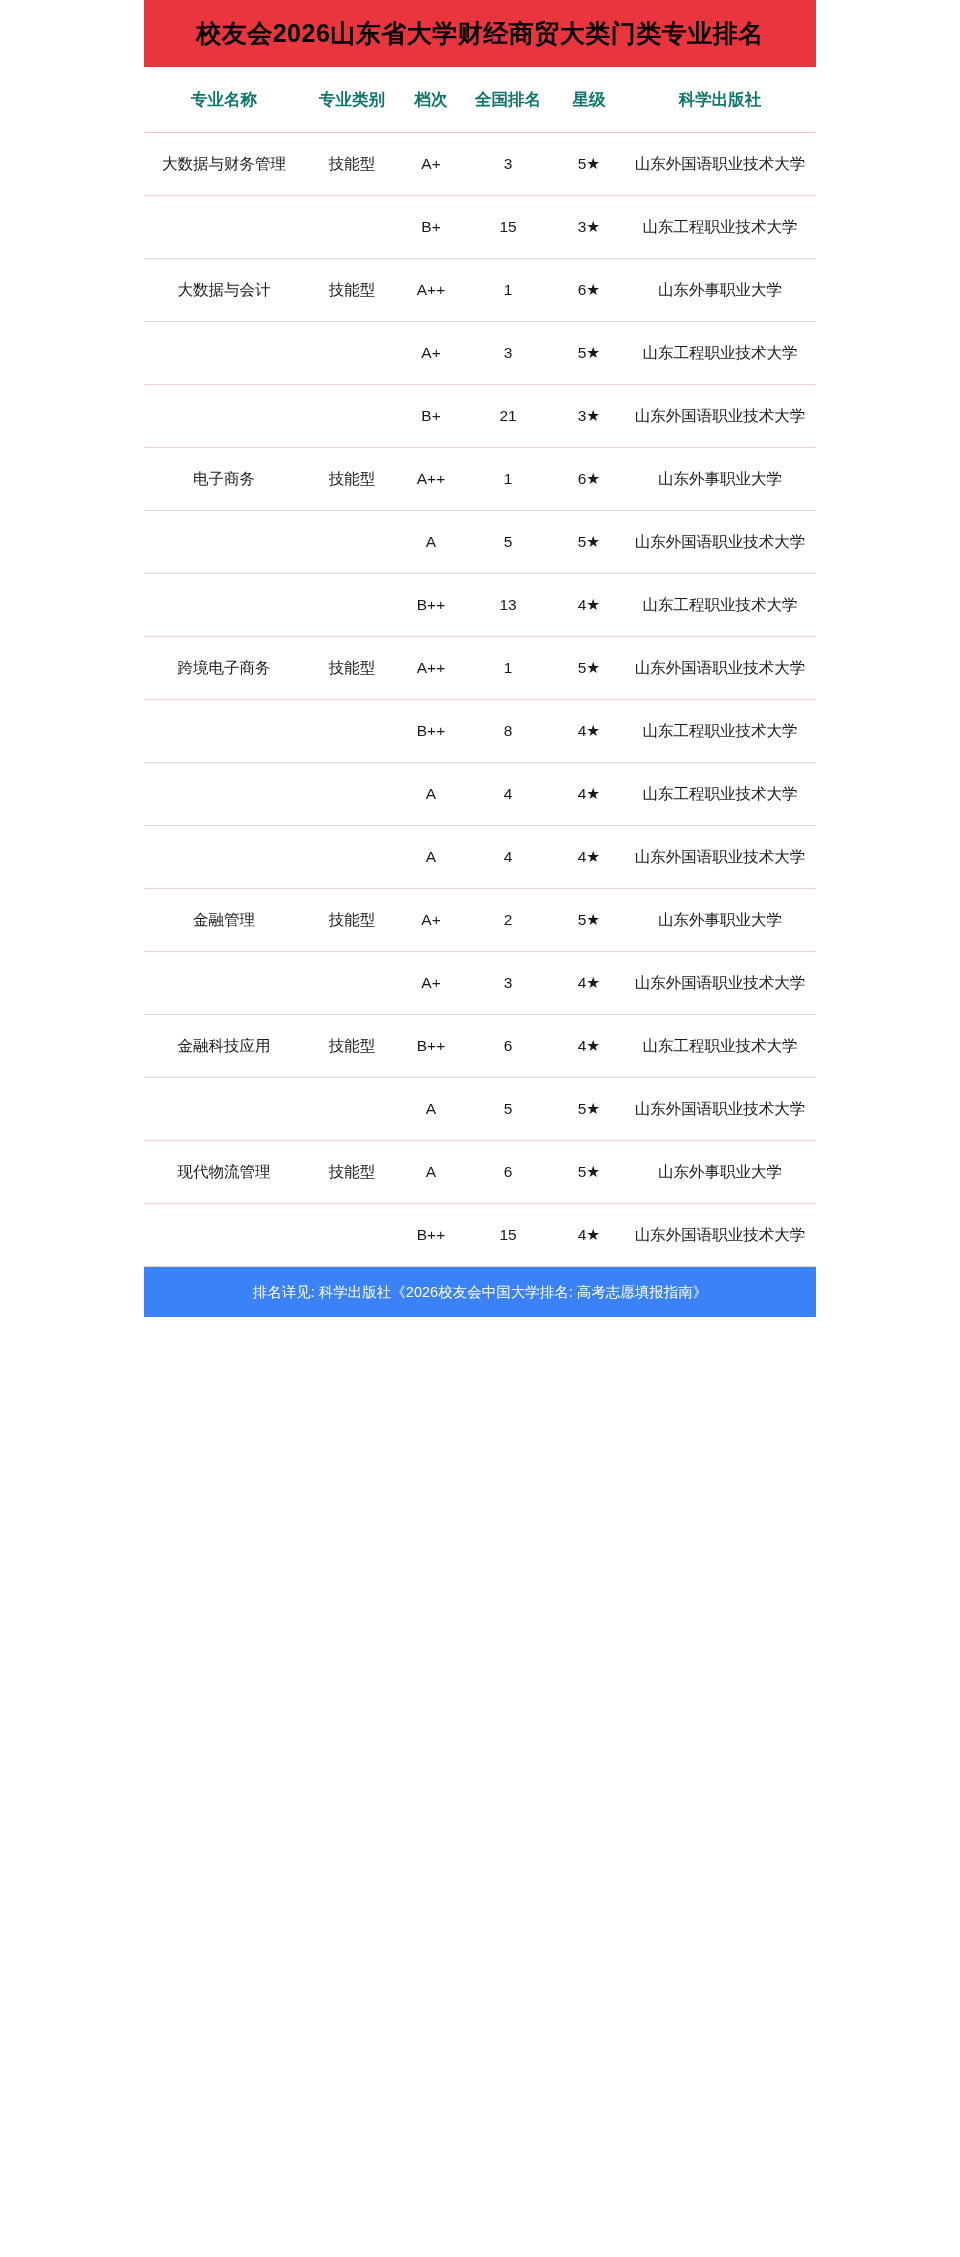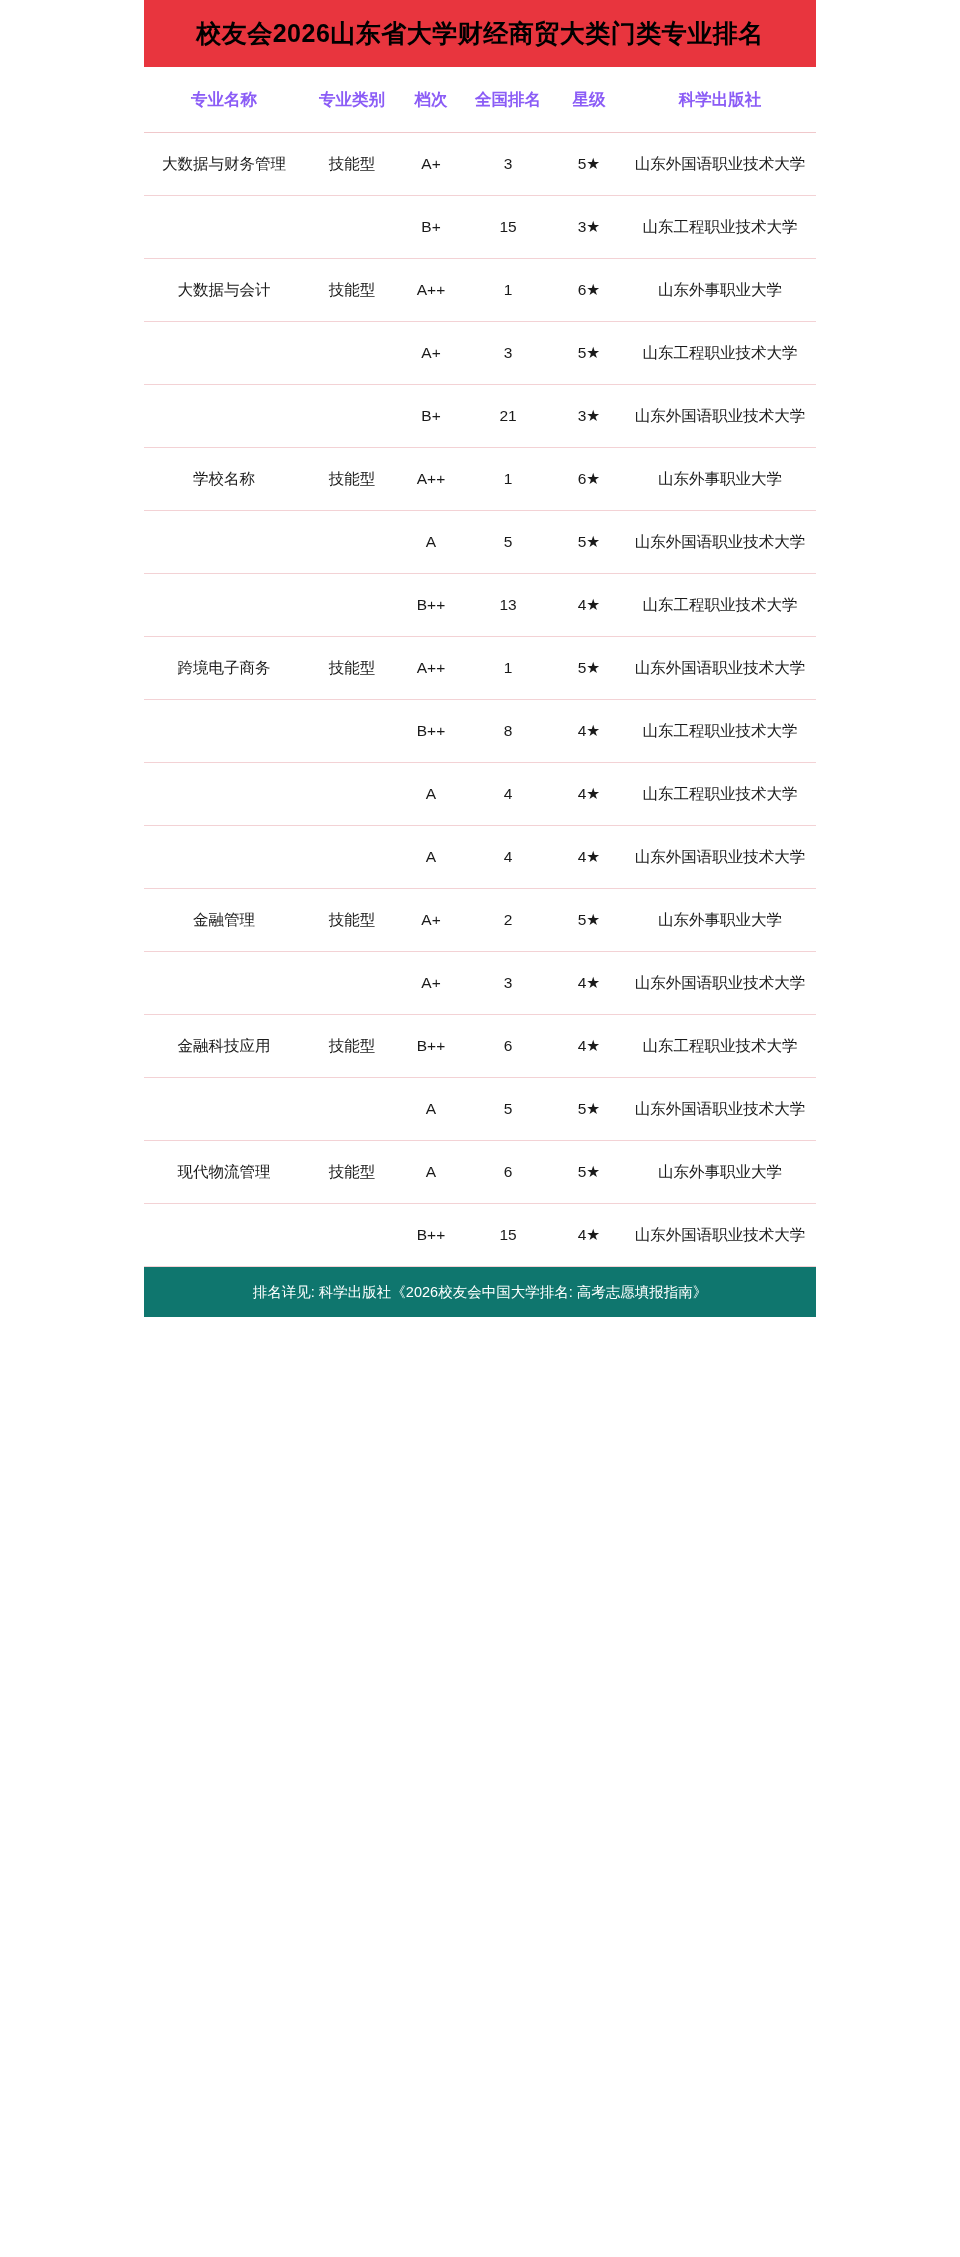--- a/index.html
+++ b/index.html
@@ -28,21 +28,21 @@
     line-height: 1.1;
   }
   table.rank-table {
     width: 100%;
     border-collapse: collapse;
     table-layout: fixed;
   }
   table.rank-table th {
     font-size: 16.5px;
     font-weight: bold;
-    color: #8b5cf6;
+    color: #0f766e;
     padding: 22px 0 21px 0;
     text-align: center;
     border-bottom: 1px solid #f0c8cb;
     white-space: nowrap;
   }
   table.rank-table td {
     font-size: 15.5px;
     color: #1a1a1a;
     text-align: center;
     padding: 21px 0 20px 0;
@@ -52,21 +52,21 @@
   table.rank-table tr:last-child td {
     border-bottom: 1px solid #f3d2d5;
   }
   col.c-major { width: 160px; }
   col.c-type  { width: 96px; }
   col.c-grade { width: 62px; }
   col.c-rank  { width: 92px; }
   col.c-star  { width: 70px; }
   col.c-school{ width: 192px; }
   .footer-bar {
-    background: #0f766e;
+    background: #3b82f6;
     color: #ffffff;
     text-align: center;
     font-size: 14.5px;
     padding: 17px 0 16px 0;
     line-height: 1.2;
   }
   .spacer {
     height: 14px;
     background: #ffffff;
   }
@@ -132,21 +132,21 @@
         </tr>
         <tr>
           <td></td>
           <td></td>
           <td>B+</td>
           <td>21</td>
           <td>3★</td>
           <td>山东外国语职业技术大学</td>
         </tr>
         <tr>
-          <td>学校名称</td>
+          <td>电子商务</td>
           <td>技能型</td>
           <td>A++</td>
           <td>1</td>
           <td>6★</td>
           <td>山东外事职业大学</td>
         </tr>
         <tr>
           <td></td>
           <td></td>
           <td>A</td>

